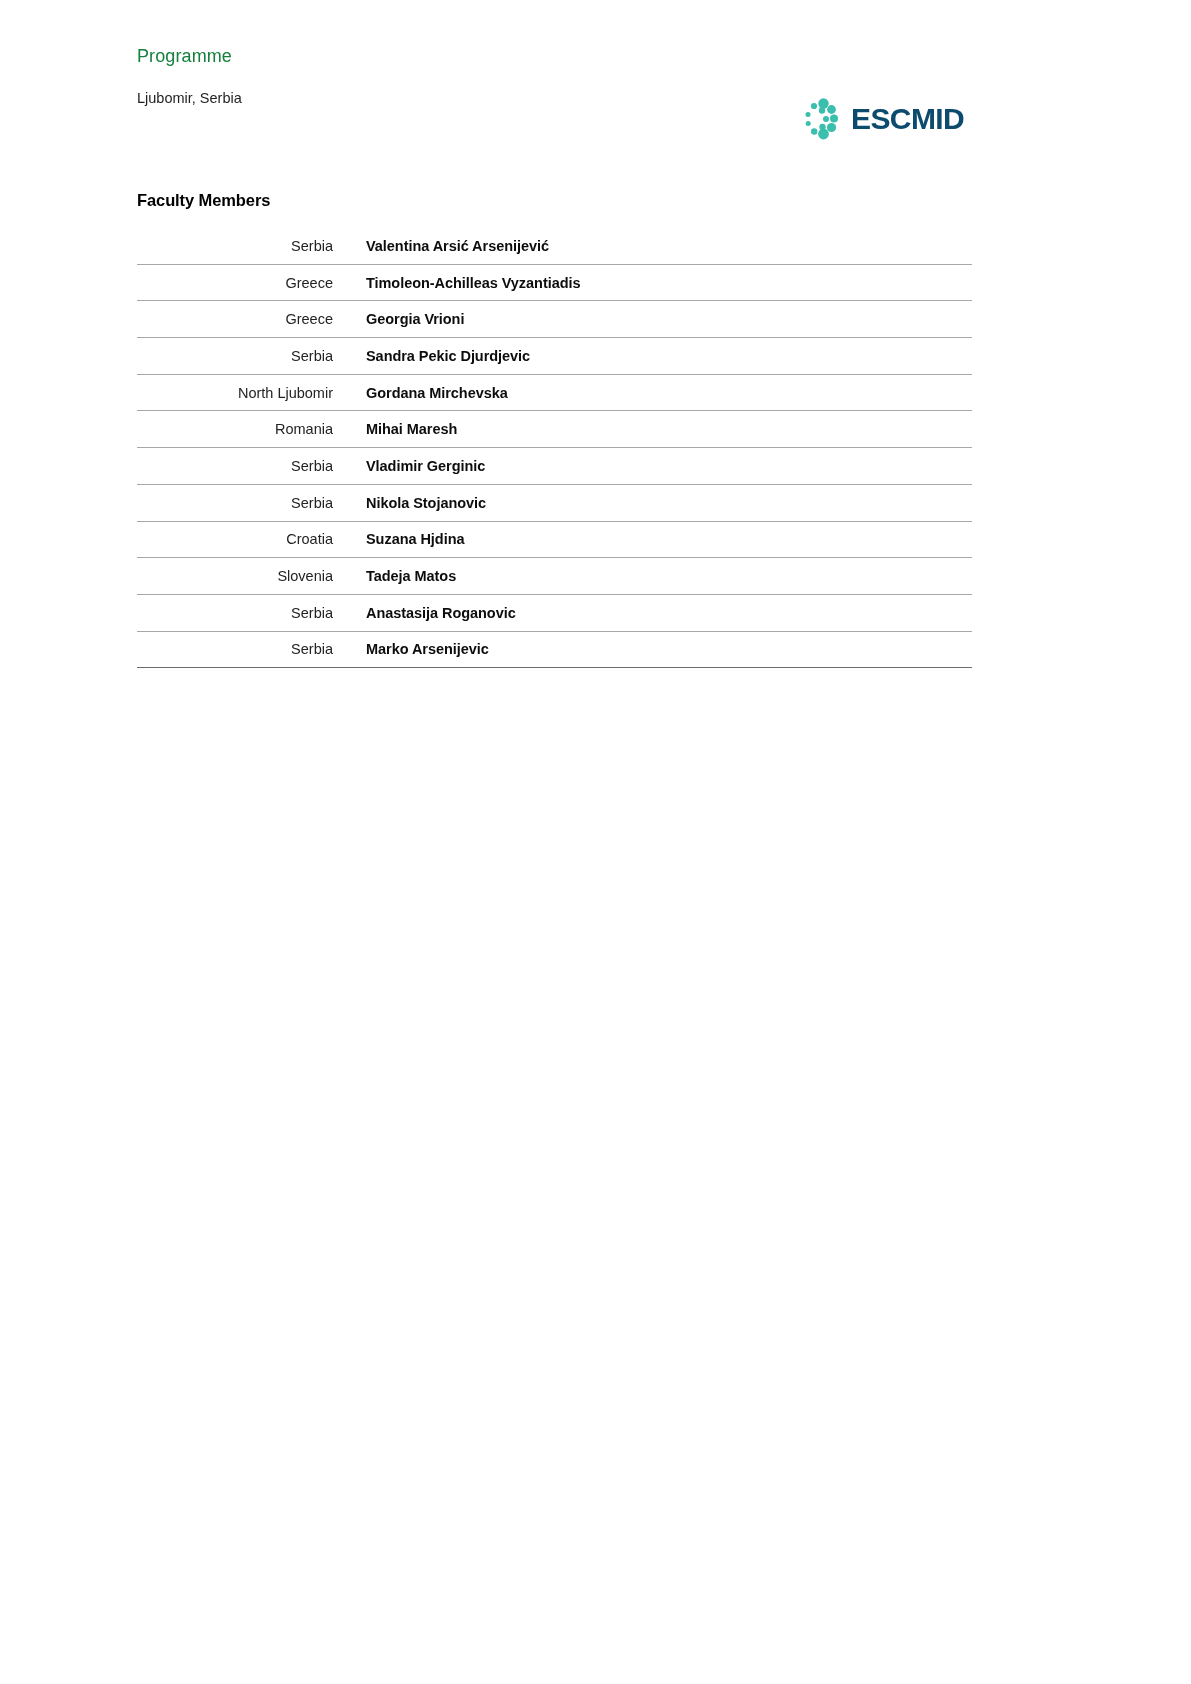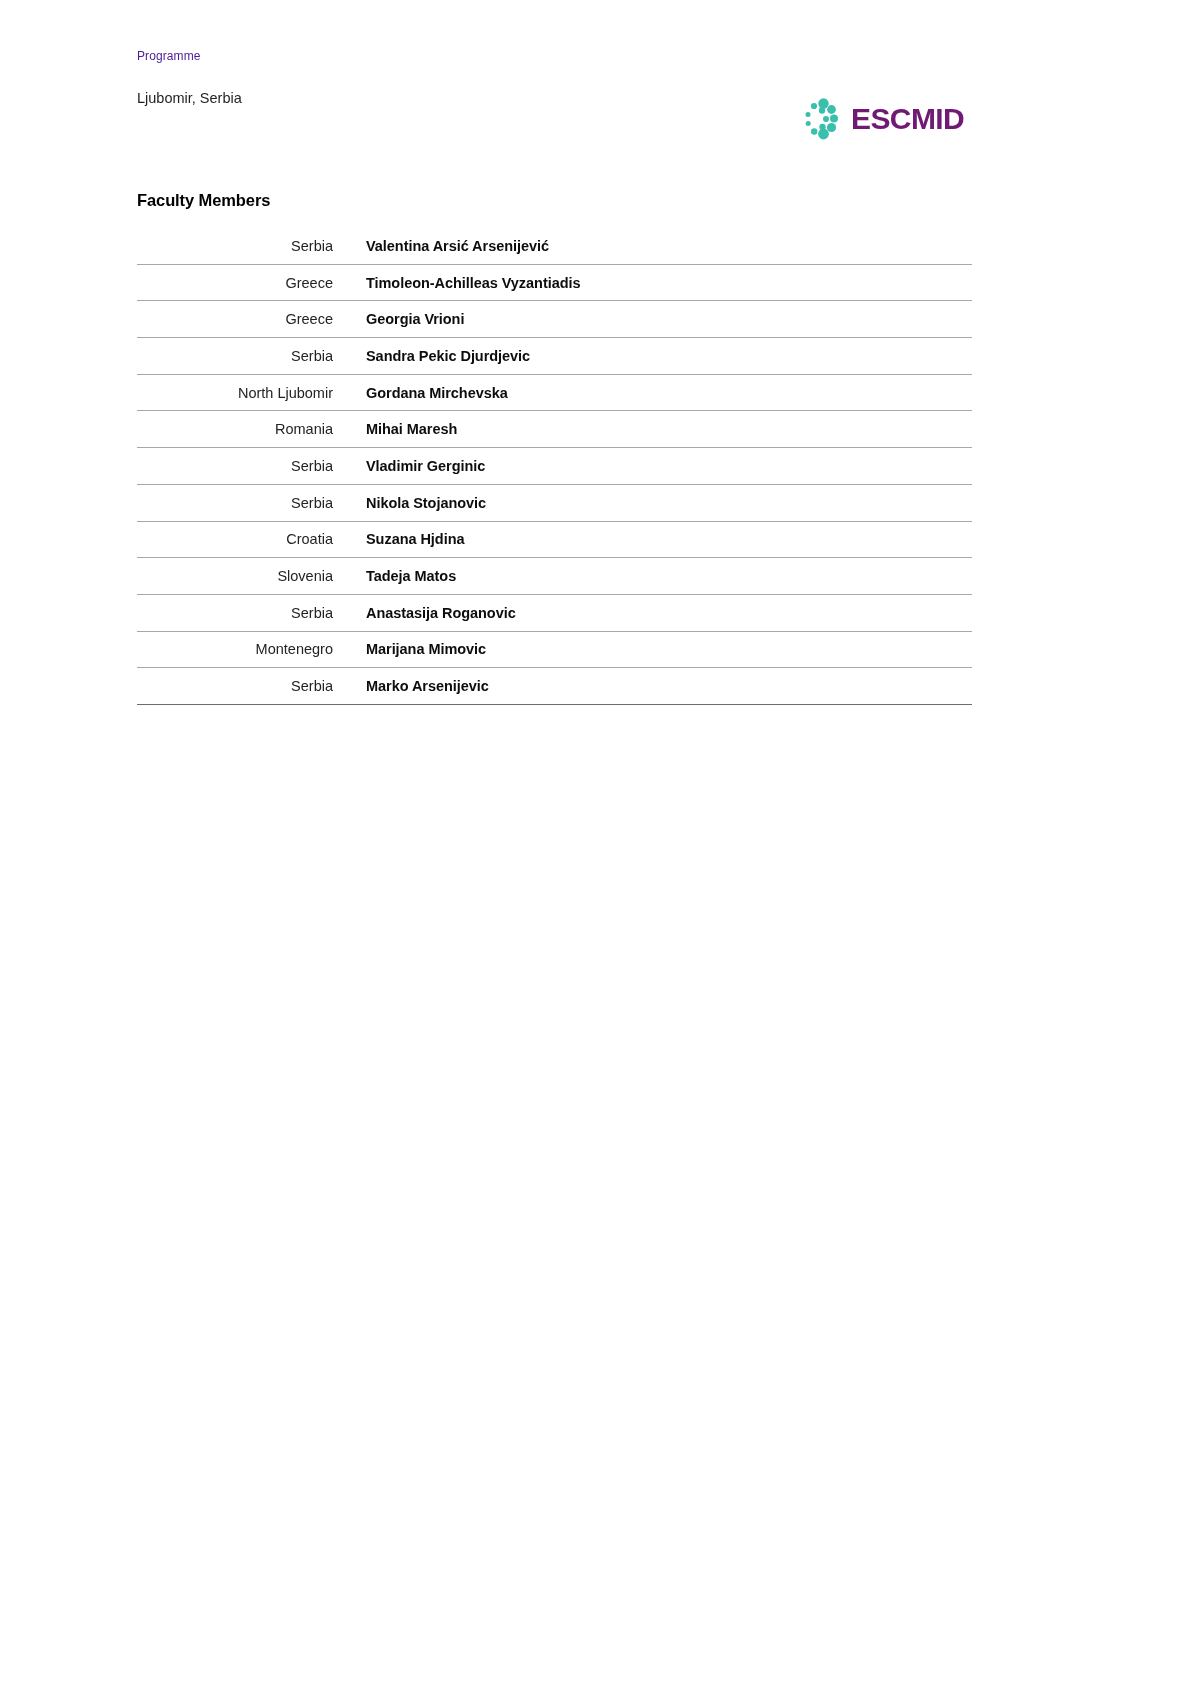--- a/index.html
+++ b/index.html
@@ -21,23 +21,23 @@
     left: 0; top: 0;
     width: 1191px;
     height: 1684px;
   }
 
   
   .kicker {
     position: absolute;
     left: 137px;
     top: 47px;
-    font-size: 12px;
+    font-size: 18px;
     line-height: 18px;
-    color: #4c1d95;
+    color: #15803d;
     font-weight: 400;
     letter-spacing: 0.1px;
   }
 
   .title-block {
     position: absolute;
     left: 137px;
     top: 84px;
     width: 636px;
   }
@@ -73,21 +73,21 @@
   .logo-mark {
     width: 44px;
     height: 44px;
     flex: 0 0 44px;
   }
   .logo-word {
     font-size: 30px;
     line-height: 30px;
     font-weight: 700;
     letter-spacing: -0.6px;
-    color: #701a75;
+    color: #0c4a6e;
     white-space: nowrap;
   }
 
   
   .section-heading {
     position: absolute;
     left: 137px;
     top: 190px;
     font-size: 16.5px;
     line-height: 20px;
@@ -207,23 +207,19 @@
       </tr>
       <tr>
         <td class="country">Slovenia</td>
         <td class="name">Tadeja Matos</td>
       </tr>
       <tr>
         <td class="country">Serbia</td>
         <td class="name">Anastasija Roganovic</td>
       </tr>
       <tr>
-        <td class="country">Montenegro</td>
-        <td class="name">Marijana Mimovic</td>
-      </tr>
-      <tr>
         <td class="country">Serbia</td>
         <td class="name">Marko Arsenijevic</td>
       </tr>
     </tbody>
   </table>
 
 </div>
 
 </body></html>

